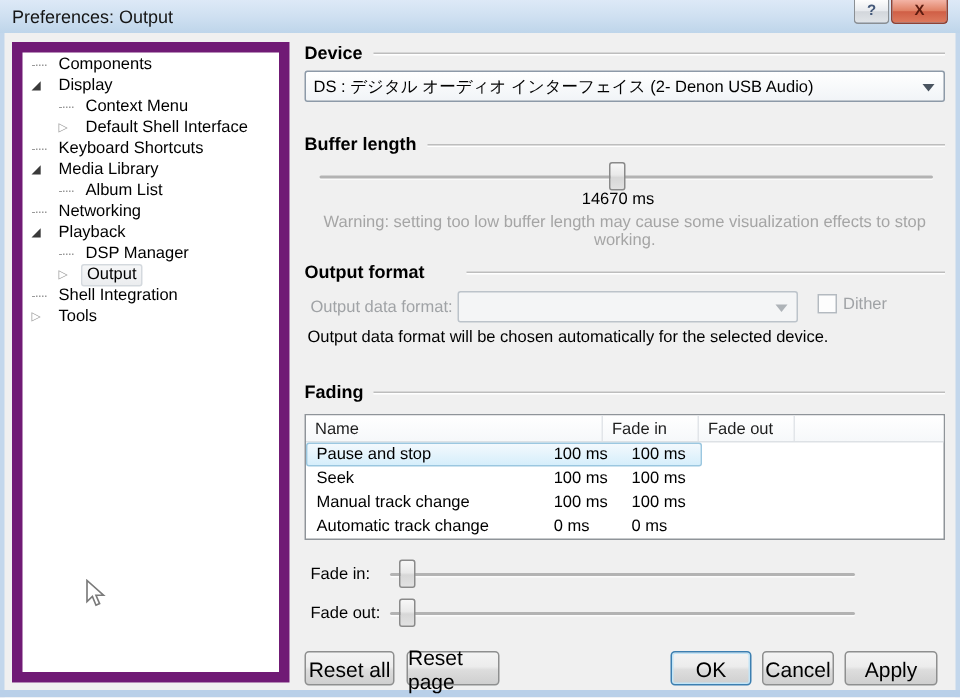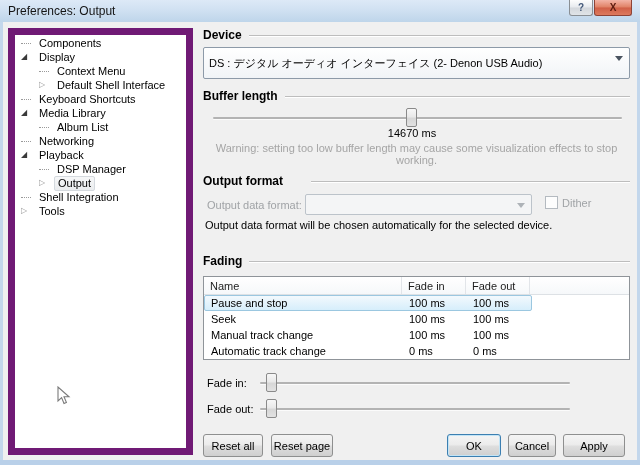--- a/index.html
+++ b/index.html
@@ -34,21 +34,21 @@
   .twig .dash { width:10px; border-top:1px dotted #9a9a9a; }
   .twig.exp { font-size:8px; color:#3a3a3a; line-height:14px; }
   .twig.col { font-size:8px; color:#9a9a9a; line-height:14px; }
   .tlabel { padding:0 3px; line-height:13px; }
   .tlabel.selected { background:linear-gradient(#f6f7f8,#ebedef); border:1px solid #d4d9de; border-radius:2px; }
 
   
   .sec-head { position:absolute; display:flex; align-items:center; font-weight:bold; font-size:12px; }
   .hline { flex:1; height:1px; background:#bdbdbd; box-shadow:0 1px 0 #ffffff; margin-left:7px; margin-top:1px; }
 
-  .combo { position:absolute; height:32px; border:1px solid #8d9aa8; border-radius:2px;
+  .combo { position:absolute; height:21px; border:1px solid #8d9aa8; border-radius:2px;
     background:linear-gradient(#ffffff,#f1f4f7); display:flex; align-items:center;
     padding:0 20px 0 5px; white-space:nowrap; overflow:hidden; }
   .combo .arr { position:absolute; right:6px; top:8px; width:0; height:0;
     border-left:4px solid transparent; border-right:4px solid transparent; border-top:5px solid #4a5460; }
   .combo.disabled { border-color:#bcc3ca; background:#f4f5f6; color:#a6a9ac; }
   .combo.disabled .arr { border-top-color:#aeb3b8; }
 
   .slider { position:absolute; }
   .slider .track { position:absolute; left:0; right:0; top:10px; height:2px;
     background:#b3b3b3; box-shadow:0 1px 0 #fbfbfb; border-radius:1px; }
@@ -67,27 +67,27 @@
     background:#fff; border:1px solid #8f9499; }
   .fheader { display:flex; height:18px; background:linear-gradient(#ffffff,#f6f8fa);
     border-bottom:1px solid #dde1e5; color:#1d1d1d; }
   .fheader .fc { border-right:1px solid #e2e5e9; display:flex; align-items:center; }
   .fc { height:100%; display:flex; align-items:center; padding-left:6px; }
   .fc.name { width:198px; }
   .fc.fin  { width:64px; }
   .fc.fout { width:64px; }
   .fc.rest { flex:1; border-right:none !important; }
   .frow { height:16px; }
-  .row-band { display:flex; height:16px; width:328px; border:1px solid transparent; border-radius:2px; }
+  .row-band { display:flex; height:16px; width:264px; border:1px solid transparent; border-radius:2px; }
   .row-band.selected { background:linear-gradient(#f3f9fd,#d6eefb); border-color:#9bc7e0; }
 
   
   .btn { position:absolute; height:23px; border:1px solid #8e8f8f; border-radius:3px;
     background:linear-gradient(#f4f4f4,#ececec 45%,#dddddd 55%,#cfcfcf);
-    font-family:"Liberation Sans",sans-serif; font-size:11px; color:#000;
+    font-family:"Liberation Sans",sans-serif; font-size:14px; color:#000;
     display:flex; align-items:center; justify-content:center; cursor:default; }
   .btn.default { border-color:#3c7fb1; box-shadow:inset 0 0 0 1px #c2e4f6; }
 
   .abs { position:absolute; }
 
   
   .cursor { position:absolute; left:57px; top:386px; width:14px; height:20px; }
 </style>
 </head>
 <body>

